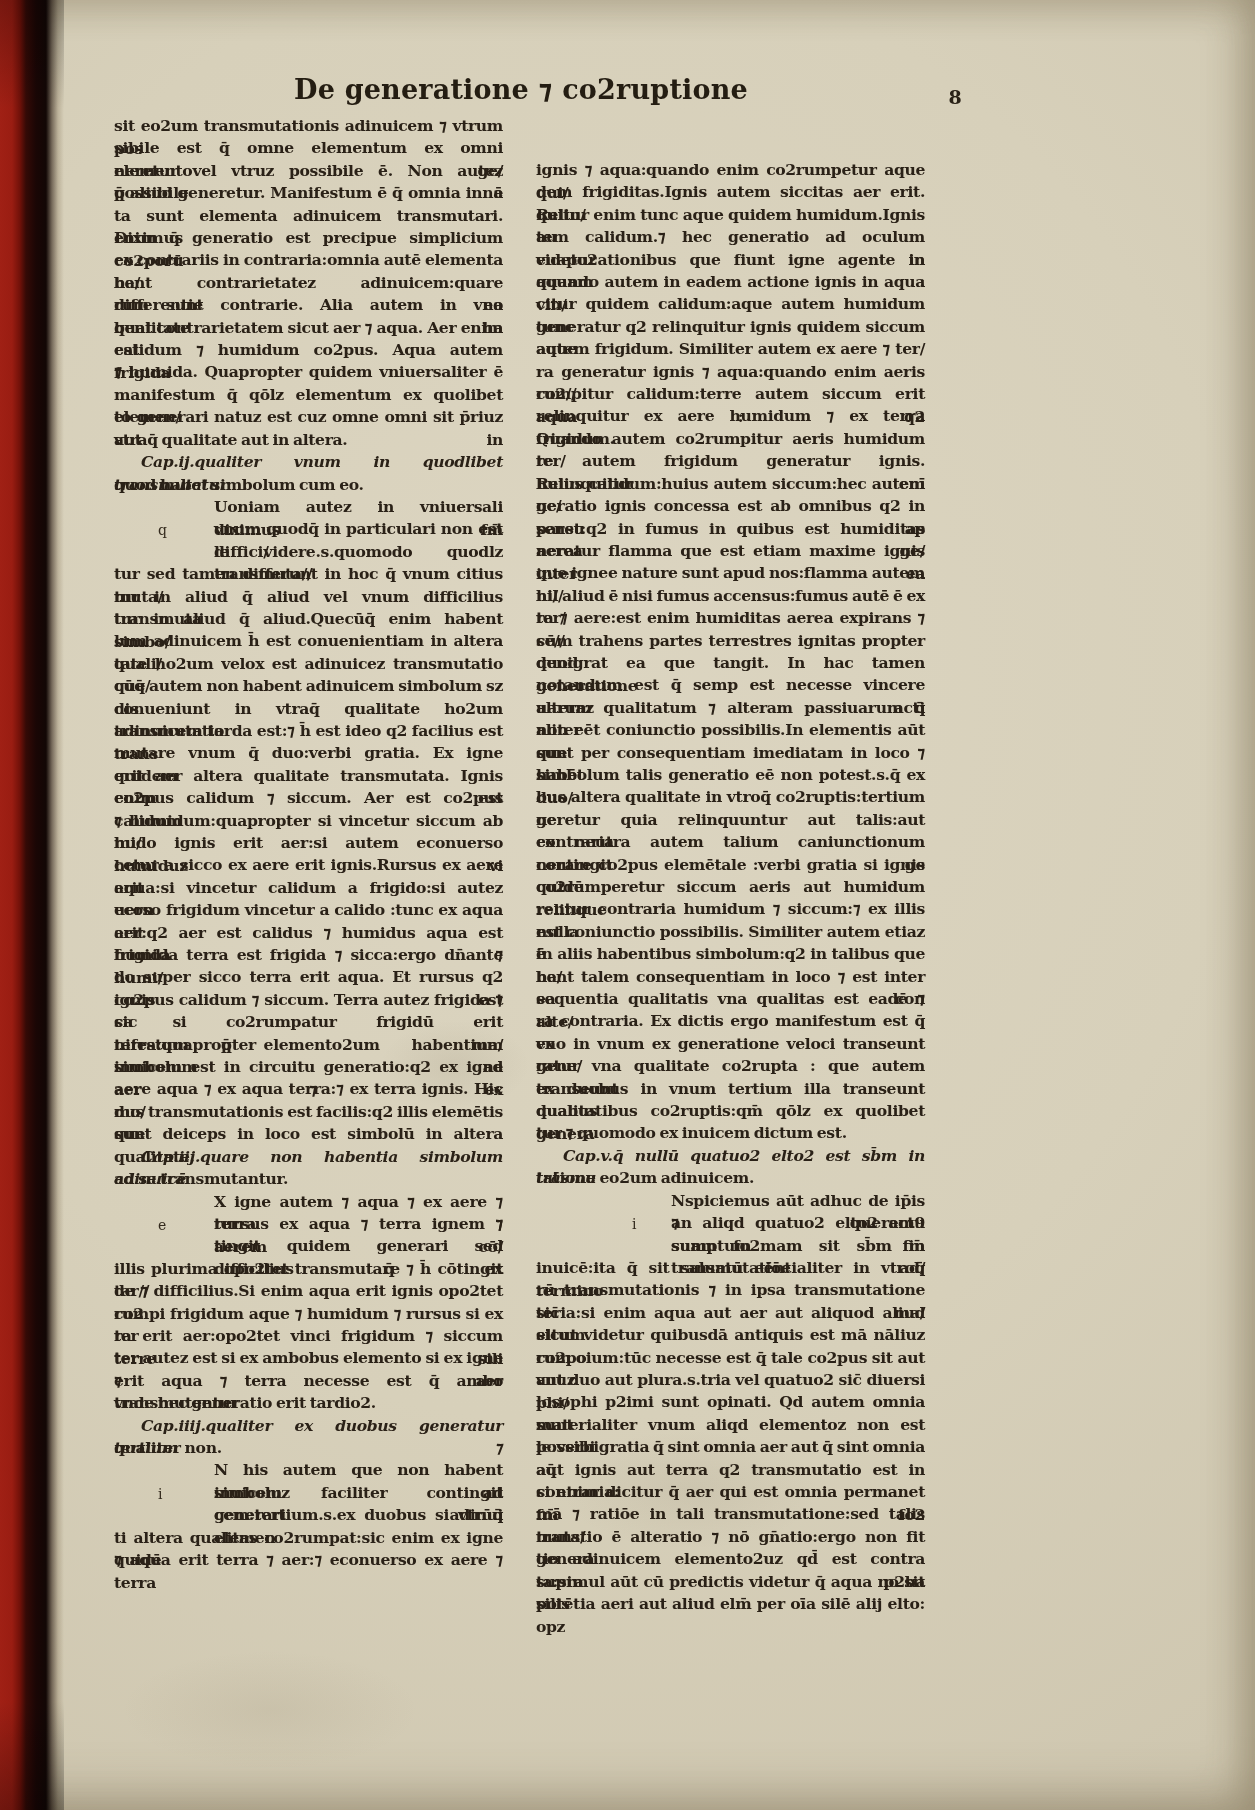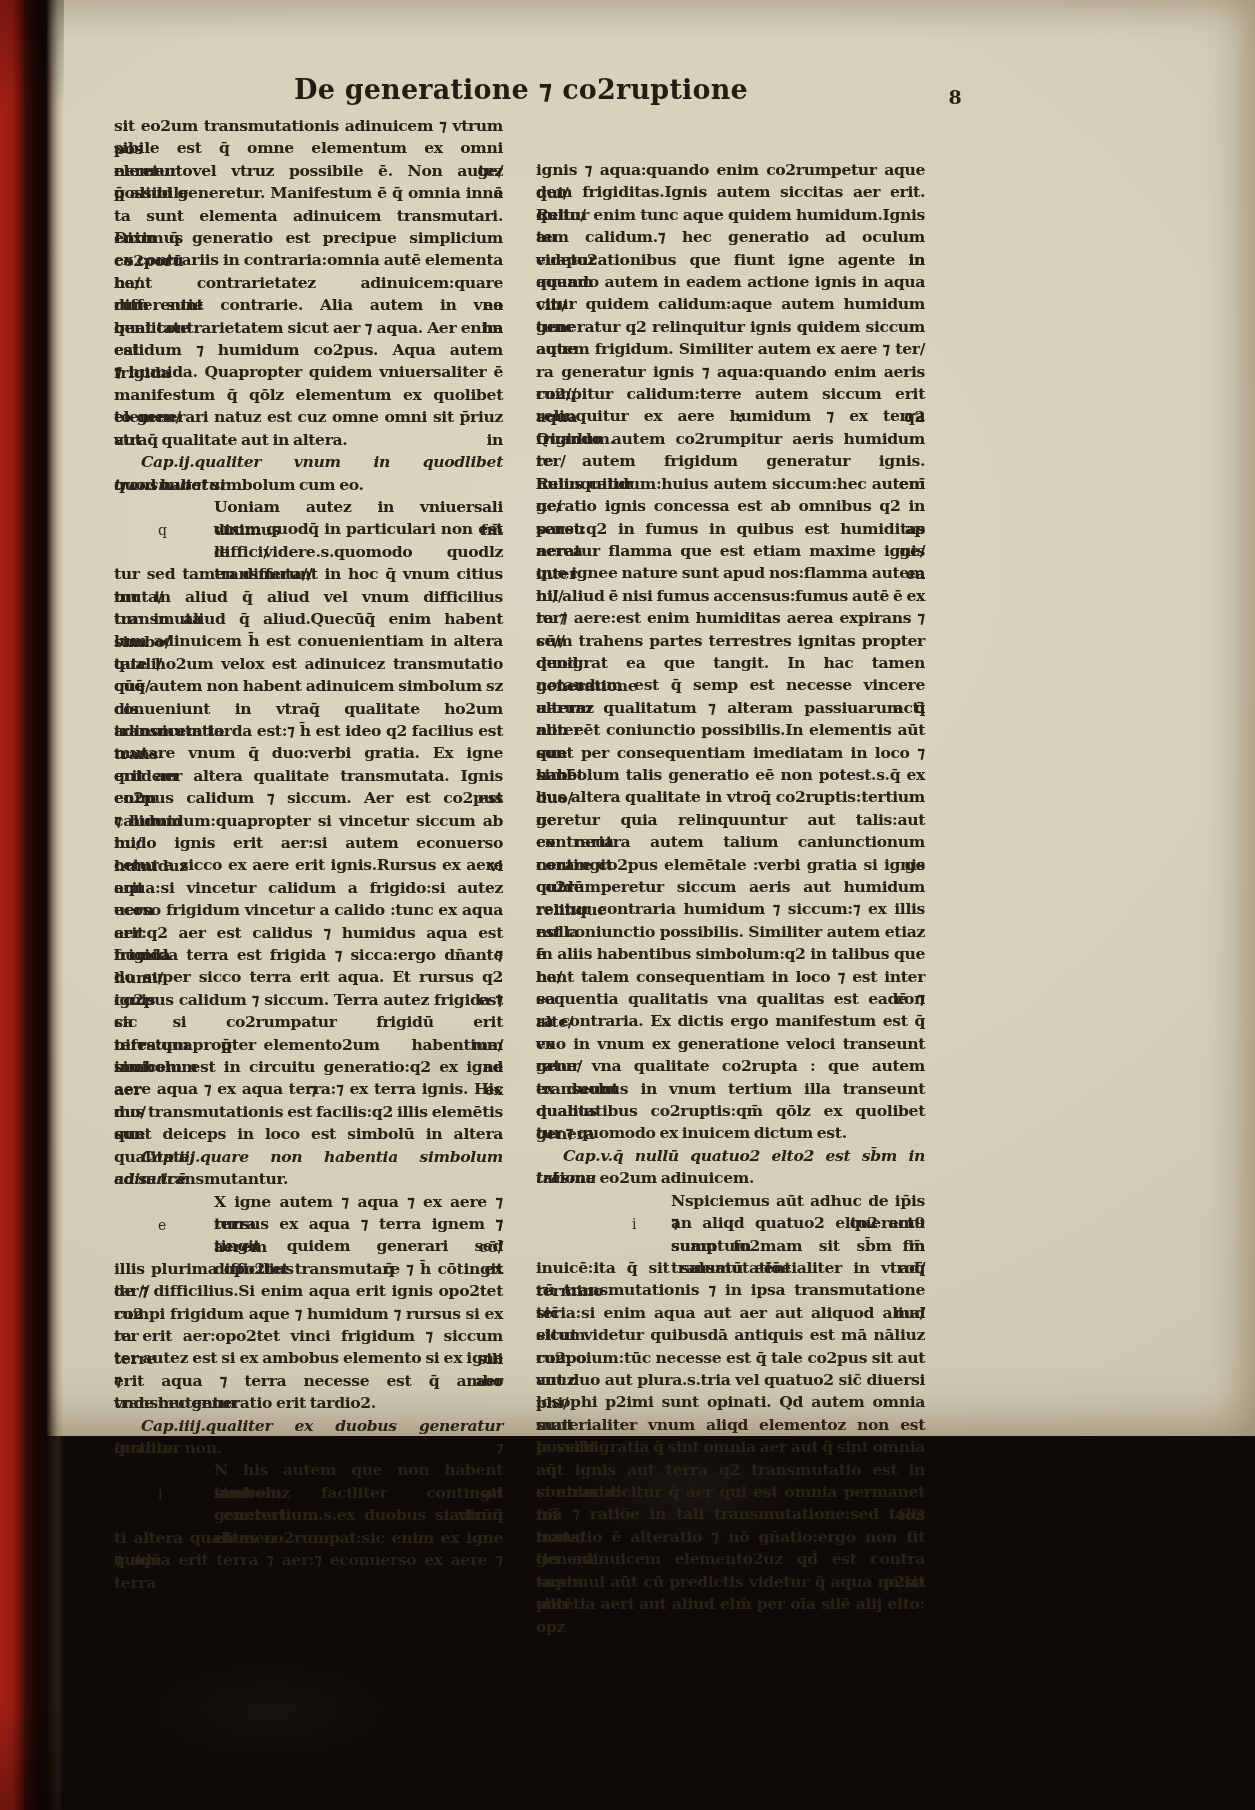--- a/index.html
+++ b/index.html
@@ -2,21 +2,21 @@
 <html><head>
 <meta charset="utf-8">
 <style>
   html,body{margin:0;padding:0;}
   body{
     width:1255px;height:1810px;position:relative;overflow:hidden;
     background:#0e0a08;
     font-family:"DejaVu Serif","DejaVu Sans",serif;
   }
   .paper{
-    position:absolute;left:0;top:0;width:1255px;height:1436px;
+    position:absolute;left:0;top:0;width:1255px;height:1810px;
     background:
       radial-gradient(ellipse 120% 90% at 45% 38%, #dcd5c1 0%, #d7d0ba 45%, #cfc7b0 78%, #c2b99f 100%);
     box-shadow:
       inset -16px 0 38px rgba(95,80,52,.22),
       inset 0 -20px 46px rgba(95,80,52,.25),
       inset 0 14px 30px rgba(95,80,52,.12);
   }
   .binding{
     position:absolute;left:0;top:0;width:64px;height:1810px;
     background:linear-gradient(90deg,

